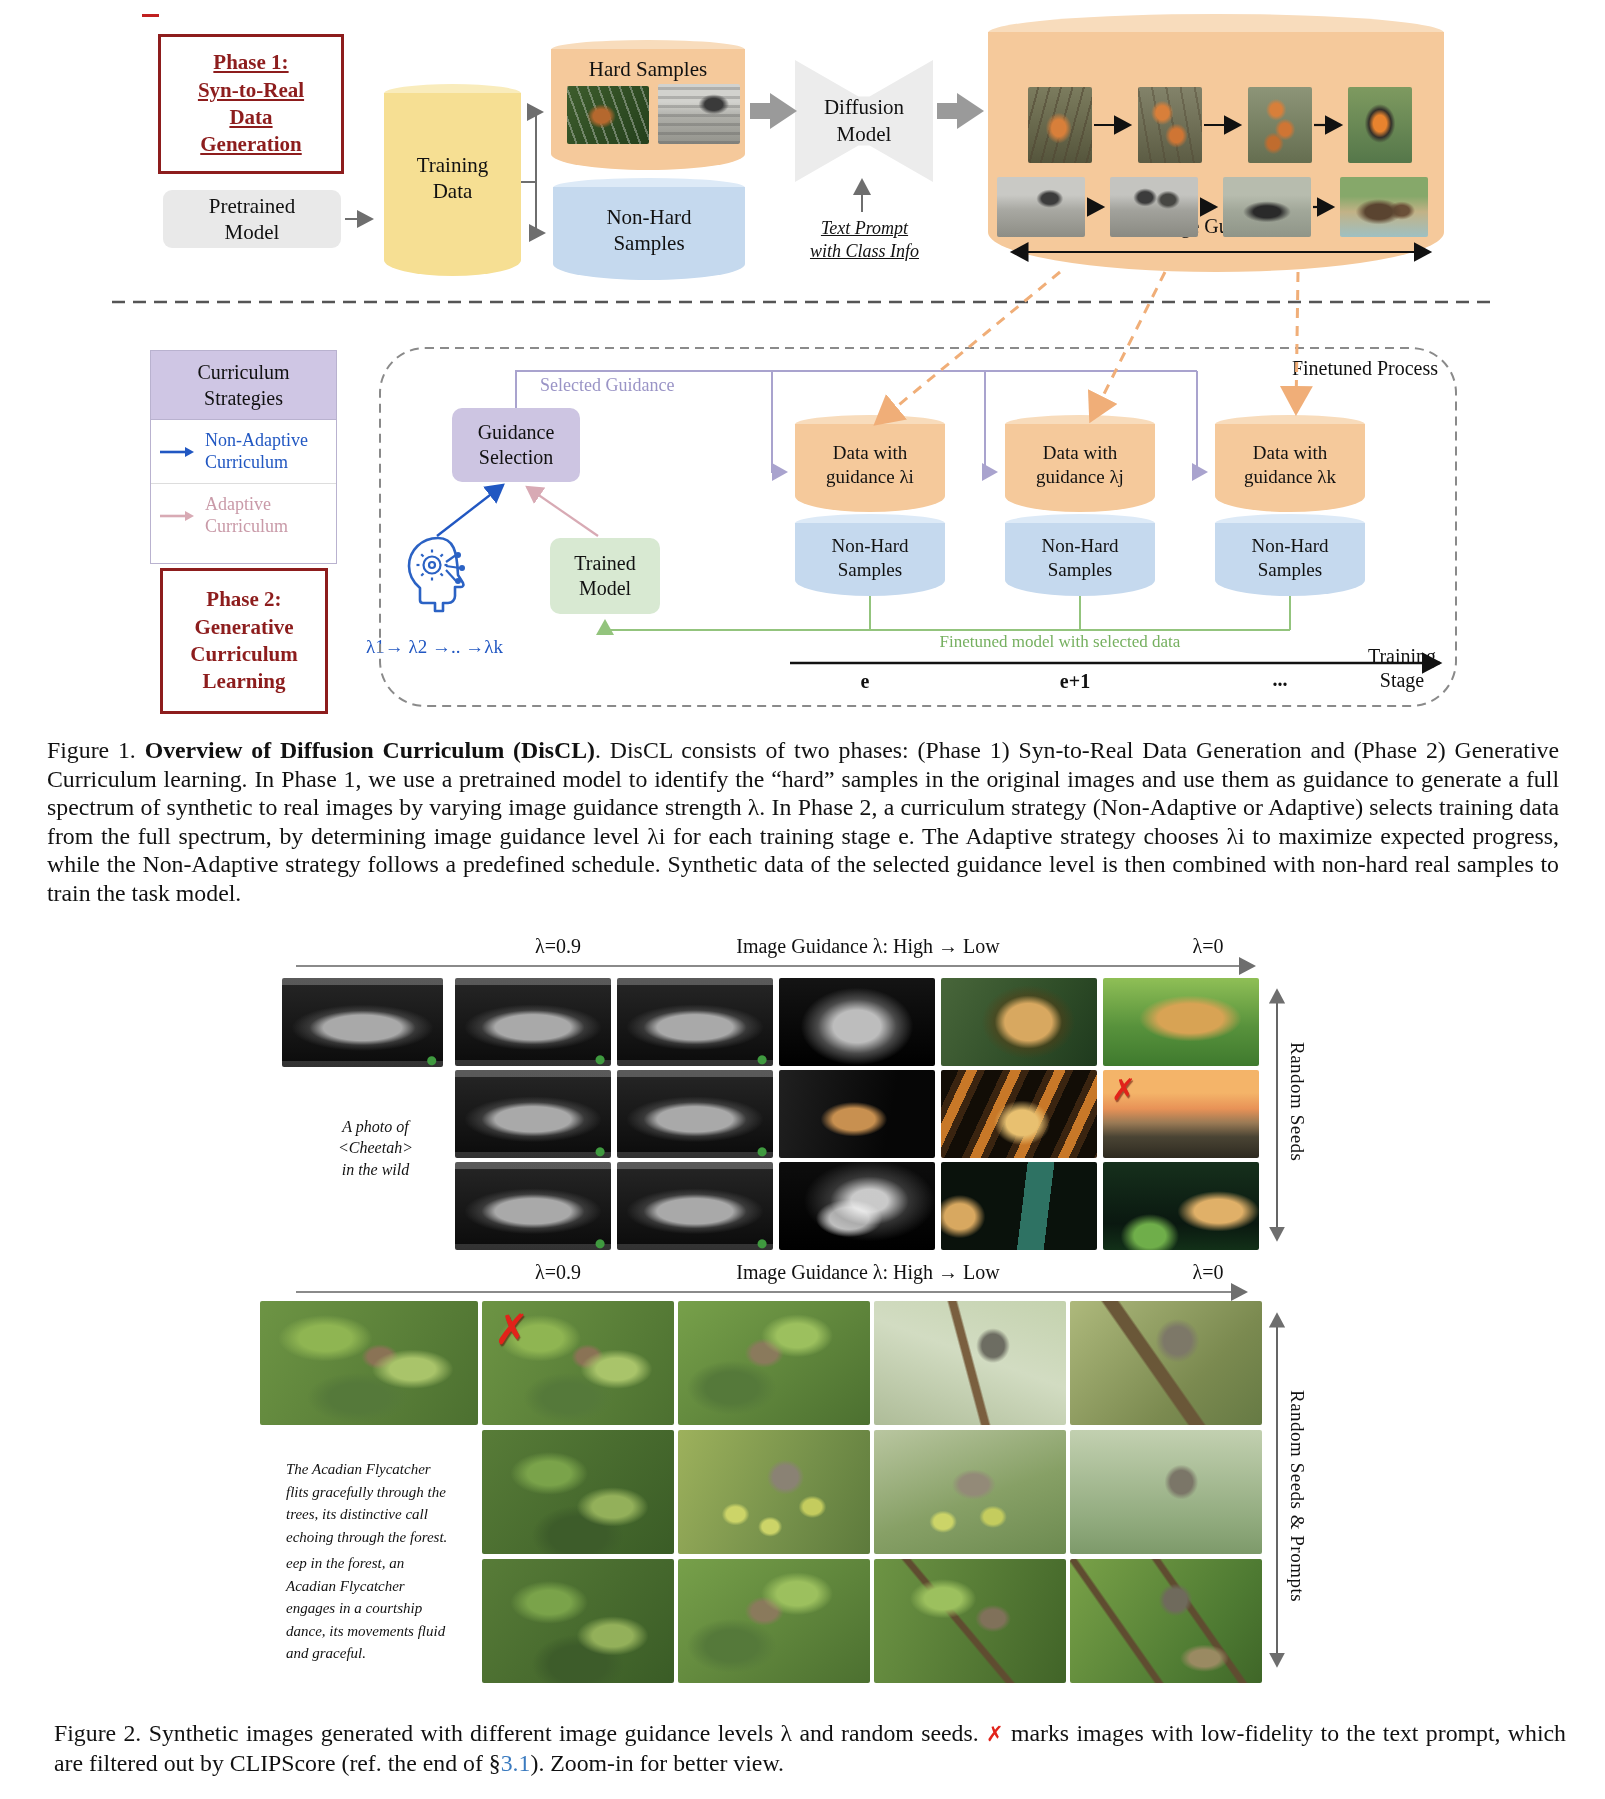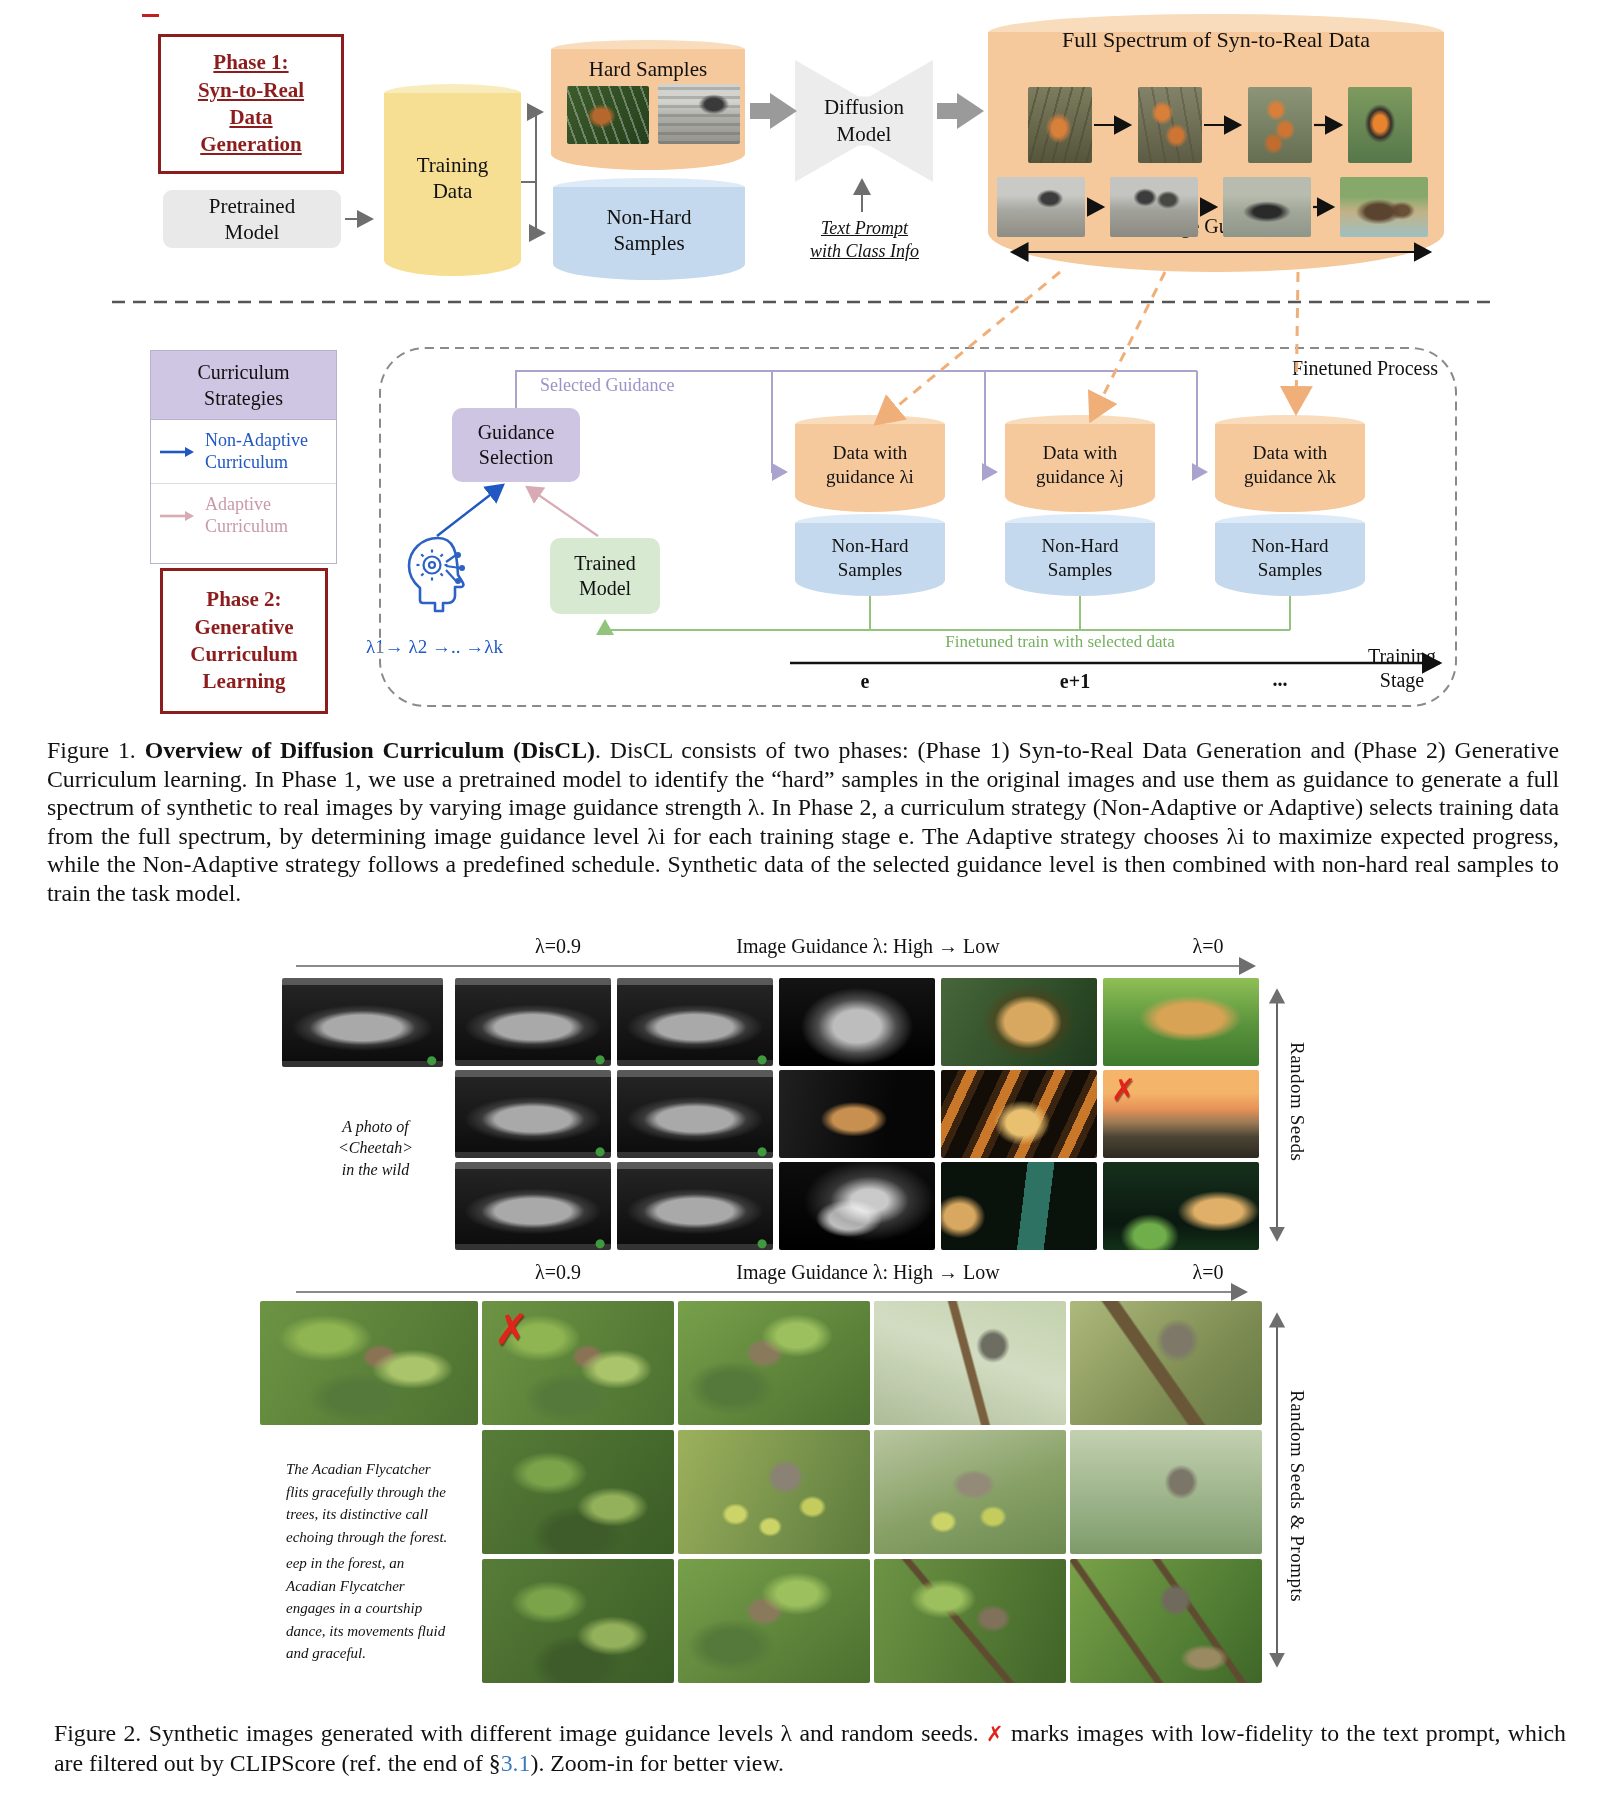--- a/index.html
+++ b/index.html
@@ -185,21 +185,20 @@
 
   <div class="abs bowtie ctr pl" style="left:795px;top:60px;width:138px;height:122px;">Diffusion
 Model</div>
 
   <div class="abs it ctr pl" style="left:772px;top:216px;width:185px;height:48px;font-size:18px;line-height:1.3;text-decoration:underline;">Text Prompt
 with Class Info</div>
 
   <div class="cyl orange bigcyl" style="left:988px;top:14px;width:456px;height:258px;">
     <div class="ctop"></div>
       <div class="cbody"></div>
-    <div class="clabel" style="top:12px;font-size:22px;">Full Spectrum of Syn-to-Real Data</div>
   </div>
   <div id="spectrum-imgs"></div>
   <div class="abs serif20" style="left:1028px;top:214px;width:44px;text-align:center;">λ=1</div>
   <div class="abs serif20" style="left:1140px;top:214px;width:165px;text-align:center;">Image Guidance λ</div>
   <div class="abs serif20" style="left:1367px;top:214px;width:44px;text-align:center;">λ=0</div>
 
   <div class="abs legend" style="left:150px;top:350px;width:185px;height:212px;">
     <div class="lhead ctr pl">Curriculum
 Strategies</div>
     <div class="legrow">
@@ -293,21 +292,21 @@
 guidance λk</div>
       </div>
       <div class="cyl blue" style="left: 1215px; top: 514px; width: 150px; height: 82px;">
         <div class="ctop"></div>
         <div class="cbody"></div>
       <div class="clabel pl" style="top:20px;font-size:19px;">Non-Hard
 Samples</div>
       </div>
     </div>
 
-  <div class="abs" style="left:895px;top:632px;width:330px;text-align:center;font-size:17px;color:#76b060;">Finetuned train with selected data</div>
+  <div class="abs" style="left:895px;top:632px;width:330px;text-align:center;font-size:17px;color:#76b060;">Finetuned model with selected data</div>
 
   <div class="abs" style="left:835px;top:670px;width:60px;text-align:center;font-size:20px;font-weight:bold;">e</div>
   <div class="abs" style="left:1045px;top:670px;width:60px;text-align:center;font-size:20px;font-weight:bold;">e+1</div>
   <div class="abs" style="left:1250px;top:668px;width:60px;text-align:center;font-size:20px;font-weight:bold;">...</div>
   <div class="abs pl" style="left:1352px;top:644px;width:100px;text-align:center;font-size:20px;line-height:1.2;">Training
 Stage</div>
 
   <p class="abs caption" style="left:47px;top:736px;width:1512px;margin:0;">
     <span>Figure 1. </span><b>Overview of Diffusion Curriculum (DisCL)</b><span>. DisCL consists of two phases: (Phase 1) Syn-to-Real Data Generation and (Phase 2) Generative Curriculum learning. In Phase 1, we use a pretrained model to identify the “hard” samples in the original images and use them as guidance to generate a full spectrum of synthetic to real images by varying image guidance strength λ. In Phase 2, a curriculum strategy (Non-Adaptive or Adaptive) selects training data from the full spectrum, by determining image guidance level λi for each training stage e. The Adaptive strategy chooses λi to maximize expected progress, while the Non-Adaptive strategy follows a predefined schedule. Synthetic data of the selected guidance level is then combined with non-hard real samples to train the task model.</span>
   </p>

